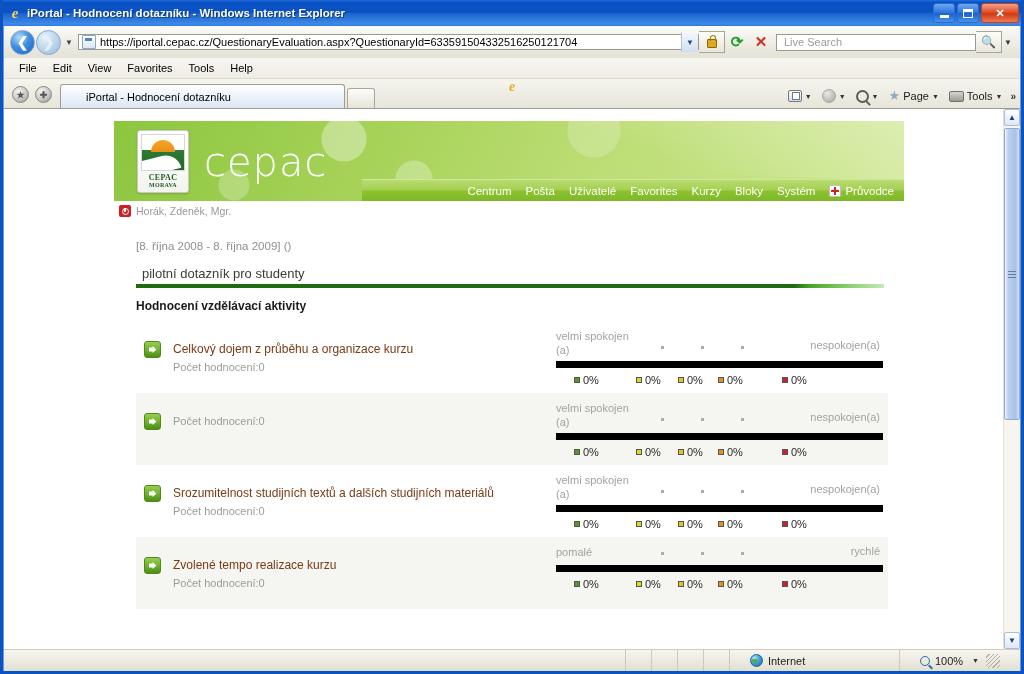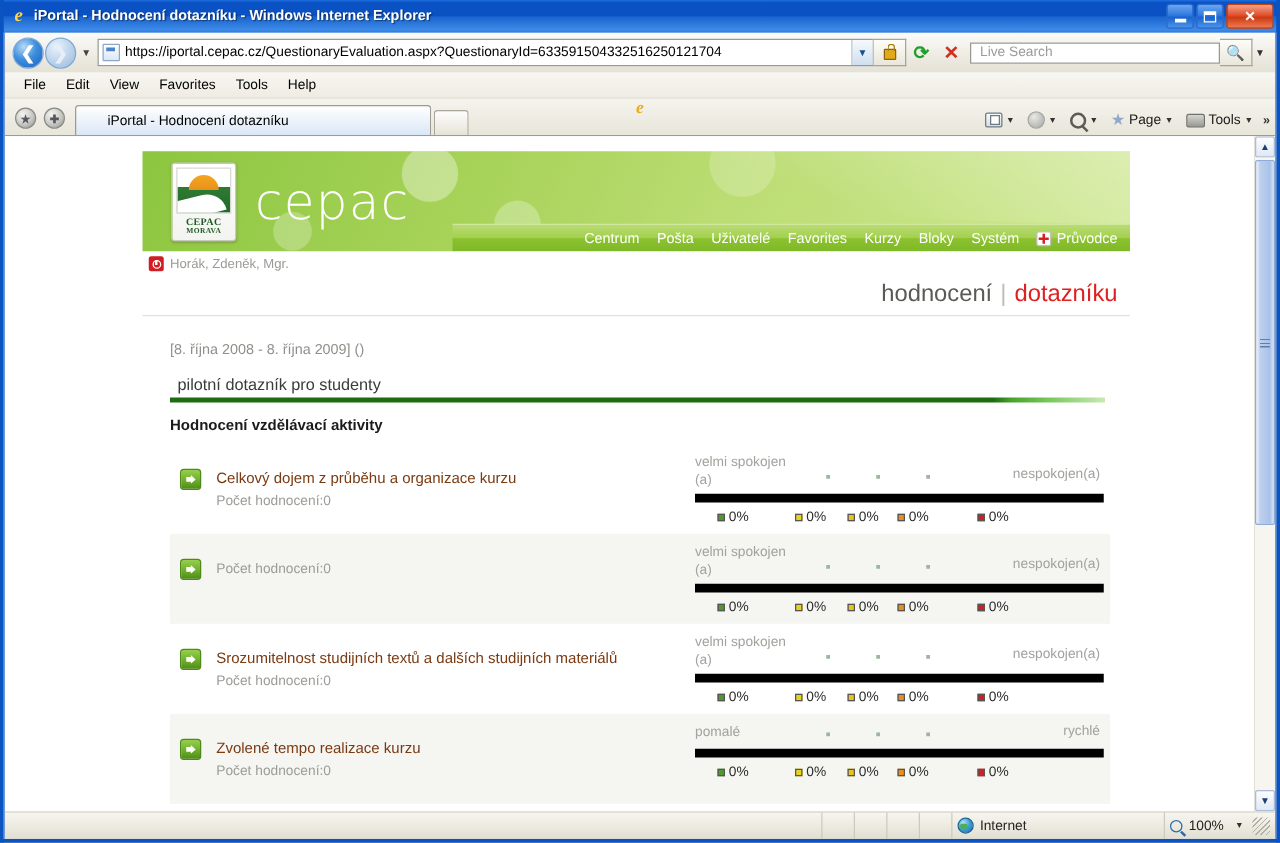--- a/index.html
+++ b/index.html
@@ -86,21 +86,21 @@
     background: radial-gradient(circle at 35% 28%, #b8daf6 0%, #3e8ede 45%, #1862bb 100%);
   }
   .navbtn.fwd {
     background: radial-gradient(circle at 35% 28%, #e9f2fb 0%, #c2d8ee 45%, #9ab9d8 100%);
     color: #e8eef6; margin-left: 1px;
   }
   .histdrop {
     width: 14px; text-align: center; color: #444; font-size: 8px; margin: 0 2px 0 1px;
   }
   .urlbox {
-    flex: 1 1 auto; height: 22px;
+    flex: 1 1 auto; height: 16px;
     background: #fff; border: 1px solid #9a9a93;
     display: flex; align-items: center; padding: 0 0 0 3px;
     min-width: 0;
   }
   .url-favicon {
     width: 14px; height: 14px; flex: 0 0 14px; margin-right: 4px;
     background: linear-gradient(180deg,#fefefe,#dbe7f5);
     border: 1px solid #8aa8c8; border-radius: 1px; position: relative;
   }
   .url-favicon::after {
@@ -400,21 +400,21 @@
   
   .statusbar {
     height: 22px; flex: 0 0 22px;
     background: linear-gradient(180deg,#f6f5ef 0%,#eceadf 55%,#e1dfd2 100%);
     border-top: 1px solid #cfccbf;
     display: flex; align-items: center; font-size: 11px; color: #222;
   }
   .sb-fill { flex: 1 1 auto; }
   .sb-cell {
     height: 100%; display:flex; align-items:center; gap:5px;
-    padding: 0 4px;
+    padding: 0 20px;
     border-left: 1px solid #cdcabd;
   }
   .sb-cell.blank { width: 26px; padding: 0; }
   .globe {
     width: 13px; height: 13px; border-radius: 50%;
     background: radial-gradient(circle at 32% 28%, #b4e0f7 0%, #3f9fd8 48%, #1f6fa8 100%);
     border: 1px solid #1d6396; position: relative; overflow: hidden;
   }
   .globe::after {
     content:''; position:absolute; left:1px; top:4px; width:6px; height:4px;
@@ -557,25 +557,20 @@
             </div>
           </div>
 
           <div class="userrow">
             <span class="pw-ic">
                 <span></span>
               </span>
             <span class="username">Horák, Zdeněk, Mgr.</span>
           </div>
 
-          <div class="crumbline">
-            <span class="crumb-a">hodnocení</span>
-            <span class="crumb-sep">|</span>
-            <span class="crumb-b">dotazníku</span>
-          </div>
 
           <div class="courseblock">
             <div class="course-dates">[8. října 2008 - 8. října 2009]  ()</div>
           </div>
 
           <div class="qtitle-row">
             <div class="qtitle">pilotní dotazník pro studenty</div>
             <div class="qbar"></div>
           </div>
 

